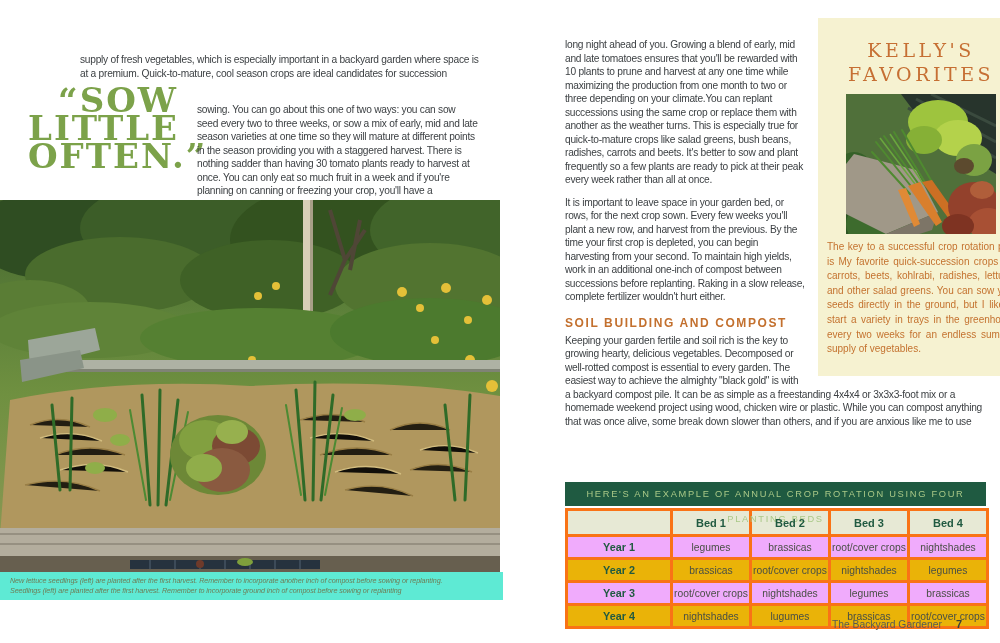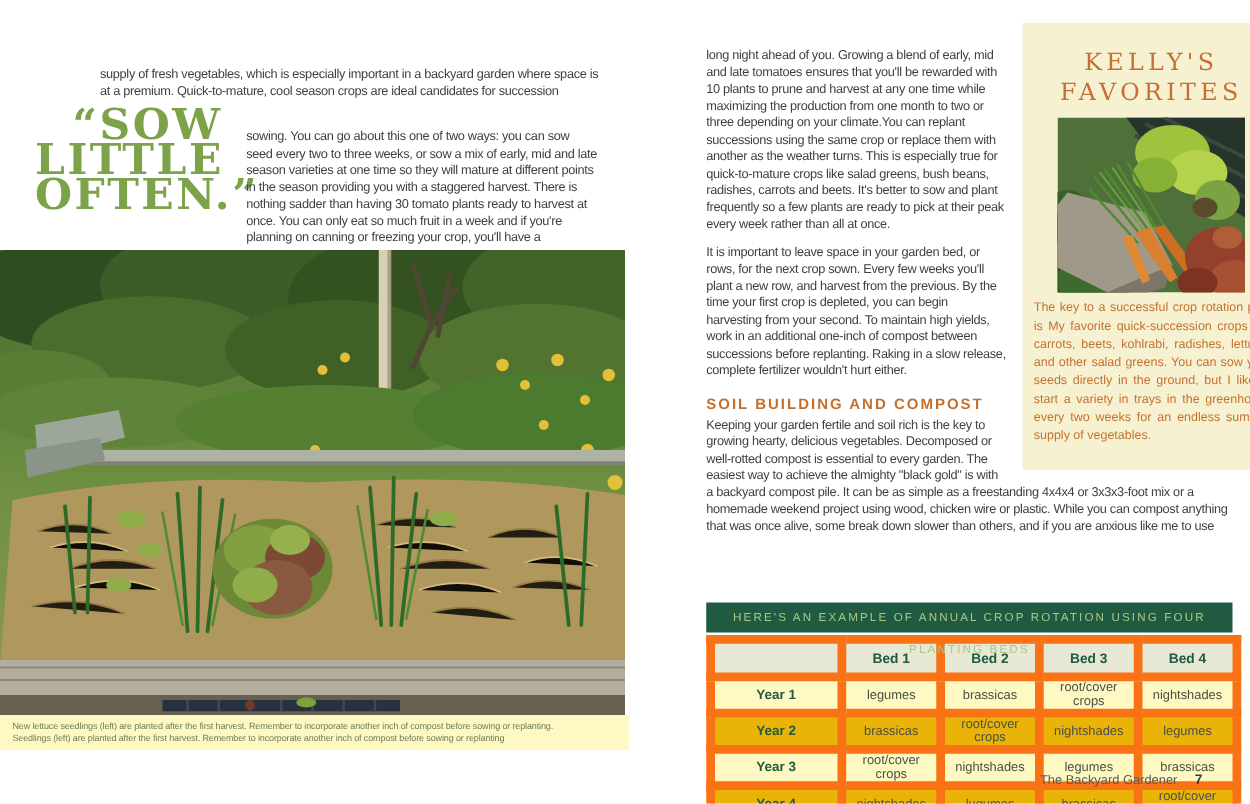--- a/index.html
+++ b/index.html
@@ -18,22 +18,22 @@
     font-size:34px;line-height:28px;letter-spacing:2px;
   }
   .pull-quote span{display:block;}
   .intro-continued{
     position:absolute;left:180px;top:86px;width:282px;
     font-size:10.2px;line-height:13.5px;letter-spacing:-0.25px;margin:17px;
   }
   .garden-photo{position:absolute;left:0;top:200px;width:500px;height:372px;display:block;}
   .photo-caption{
     position:absolute;left:0;top:572px;width:483px;height:22px;
-    background:#fef9c3;padding:4px 10px 2px 10px;
-    font-size:7.2px;line-height:9.6px;letter-spacing:-0.1px;color:#6e7d56;
+    background:#5eead4;padding:4px 10px 2px 10px;
+    font-size:7.2px;line-height:9.6px;letter-spacing:-0.1px;color:#6e7d56;font-style:italic;
   }
   .photo-caption div{white-space:nowrap;overflow:hidden;}
   
   .right-text{
     position:absolute;left:565px;top:18px;width:435px;height:462px;overflow:hidden;
   }
   .right-text p.body-para{
     margin:0;padding-right:14px;
     font-size:10.2px;line-height:13.5px;letter-spacing:-0.25px;
   }
@@ -62,29 +62,29 @@
   
   .crop-table{position:absolute;left:565px;top:482px;width:421px;}
   .crop-table-title{
     background:#1f5a41;color:#a9c887;height:24px;line-height:25px;text-align:center;
     font-size:9.3px;letter-spacing:1.7px;margin-bottom:2px;
   }
   .crop-table table{
     border-collapse:collapse;width:100%;table-layout:fixed;
   }
   .crop-table th,.crop-table td{
-    border:7px solid #f97316;text-align:center;padding:0;
+    border:3px solid #f97316;text-align:center;padding:0;
     font-size:10.3px;color:#494f45;height:20px;
   }
   .crop-table tr.bed-row th{
     background:#e7e9d5;color:#215a41;font-weight:bold;font-size:11px;height:23px;
   }
   .crop-table th.year-label{color:#215a41;font-weight:bold;font-size:10.8px;}
   .crop-table tr.row-green td,.crop-table tr.row-green th{background:#eab308;}
-  .crop-table tr.row-white td,.crop-table tr.row-white th{background:#fef9c3;}
+  .crop-table tr.row-white td,.crop-table tr.row-white th{background:#f0abfc;}
   
   .page-footer{
     position:absolute;top:618px;right:38px;color:#565b54;font-size:10.3px;
   }
   .page-footer .page-num{font-weight:bold;color:#3a3f3a;margin-left:14px;font-size:11px;}
 </style>
 </head>
 <body>
 
 <div id="spread">
@@ -206,21 +206,21 @@
       <path d="M0 334 H500 M0 344 H500" stroke="#8d8778" stroke-width="1.5"></path>
       <rect x="0" y="356" width="500" height="16" fill="#675f4f"></rect>
       <rect x="130" y="360" width="190" height="9" fill="#26323e"></rect>
       <path d="M150 360 V369 M175 360 V369 M200 360 V369 M225 360 V369 M250 360 V369 M275 360 V369 M300 360 V369" stroke="#3c4a58" stroke-width="2"></path>
       <circle cx="200" cy="364" r="4" fill="#6e3a2a"></circle>
       <ellipse cx="245" cy="362" rx="8" ry="4" fill="#7fa03c"></ellipse>
     </svg>
 
     <figcaption class="photo-caption">
       <div>New lettuce seedlings (left) are planted after the first harvest. Remember to incorporate another inch of compost before sowing or replanting.</div>
-      <div>Seedlings (left) are planted after the first harvest. Remember to incorporate another inch of compost before sowing or replanting</div>
+      <div>Seedlings (left) are planted after the first harvest. Remember to incorporate ground inch of compost before sowing or replanting</div>
     </figcaption>
   </section>
 
   <section>
     <div class="right-text">
 
       <div class="sidebar-float">
         <aside class="sidebar-box">
           <h2 class="sidebar-title">
             <span>KELLY'S</span>

